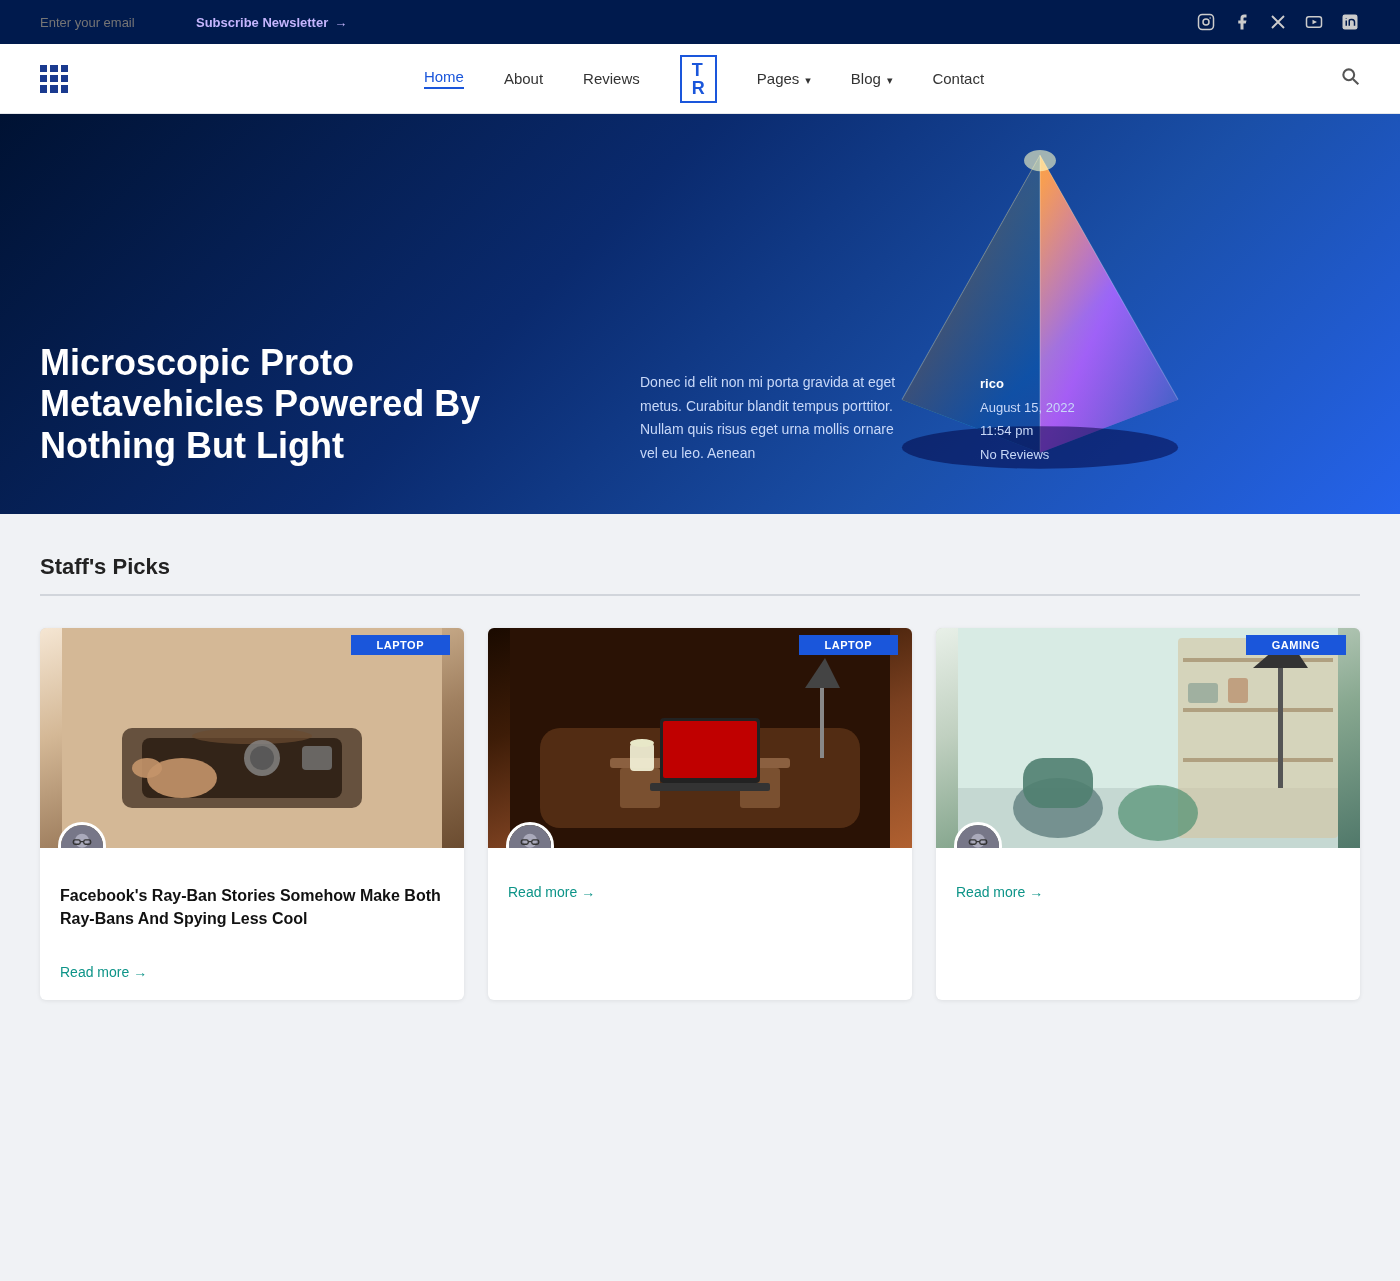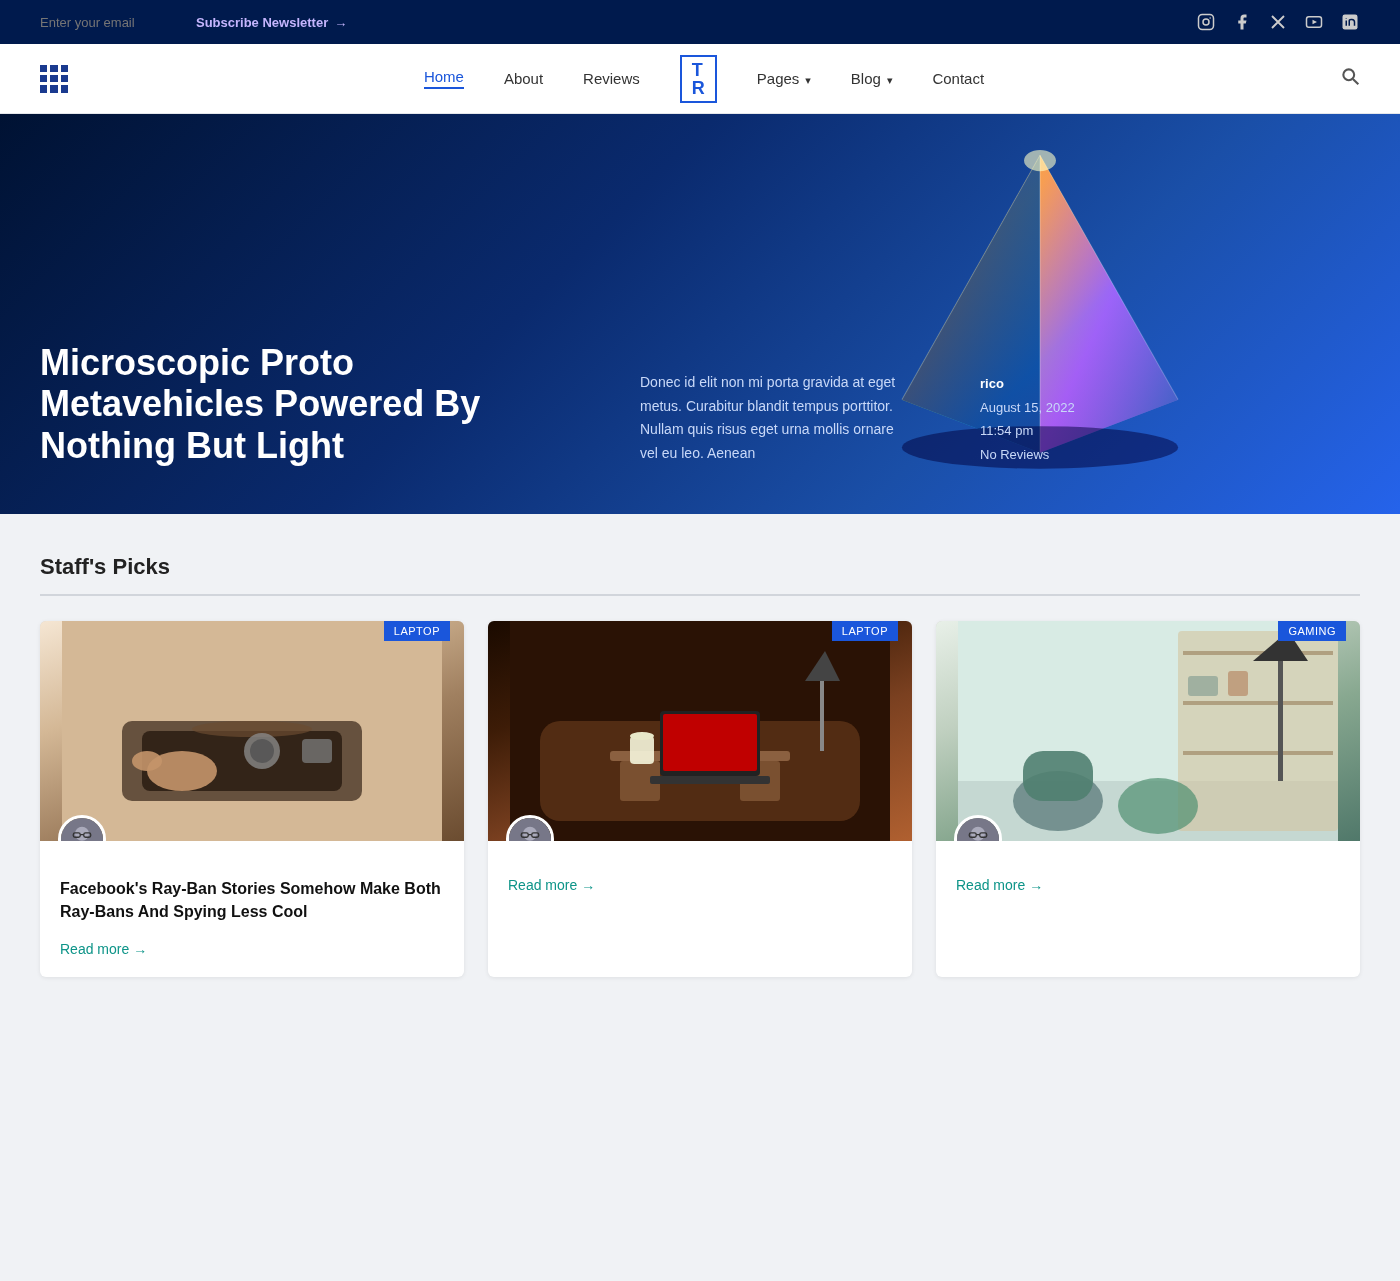--- a/index.html
+++ b/index.html
@@ -129,21 +129,21 @@
       flex-shrink: 0;
       line-height: 1.8;
     }
     .hero-meta .author { color: #fff; font-weight: 600; }
 
     
     .section { background: #f0f2f5; padding: 40px 40px; }
     .section-title {
       font-size: 22px;
       font-weight: 800;
-      margin-bottom: 25px;
+      margin-bottom: 32px;
       padding-bottom: 14px;
       border-bottom: 2px solid #d1d5db;
     }
     .cards-grid {
       display: grid;
       grid-template-columns: repeat(3, 1fr);
       gap: 24px;
     }
     .card {
       background: #fff;
@@ -173,27 +173,27 @@
     }
     .card-img-content-3 {
       width: 100%; height: 100%;
       background: linear-gradient(160deg, #e8f0e8 0%, #c0d0c0 30%, #88a890 60%, #50786a 100%);
       position: relative;
       display: flex; align-items: center; justify-content: center;
     }
 
     .card-badge {
       position: absolute;
-      top: 0;
+      top: 7px;
       right: 14px;
       background: #1a56db;
       color: #fff;
       font-size: 11px;
-      font-weight: 400;
-      padding: 4px 10px;
+      font-weight: 700;
+      padding: 4px 26px;
       letter-spacing: 0.5px;
     }
     .card-avatar {
       position: absolute;
       bottom: -22px;
       left: 18px;
       width: 48px; height: 48px;
       border-radius: 50%;
       border: 3px solid #fff;
       overflow: hidden;
@@ -206,21 +206,21 @@
       display: flex; align-items: center; justify-content: center;
       color: #fff; font-size: 10px;
     }
     .card-body {
       padding: 36px 20px 20px;
     }
     .card-title {
       font-size: 16px;
       font-weight: 800;
       line-height: 1.45;
-      margin-bottom: 18px;
+      margin-bottom: 34px;
       color: #111;
     }
     .card-read-more {
       color: #0d9488;
       font-size: 14px;
       font-weight: 500;
       cursor: pointer;
       display: flex; align-items: center; gap: 4px;
       text-decoration: none;
     }

